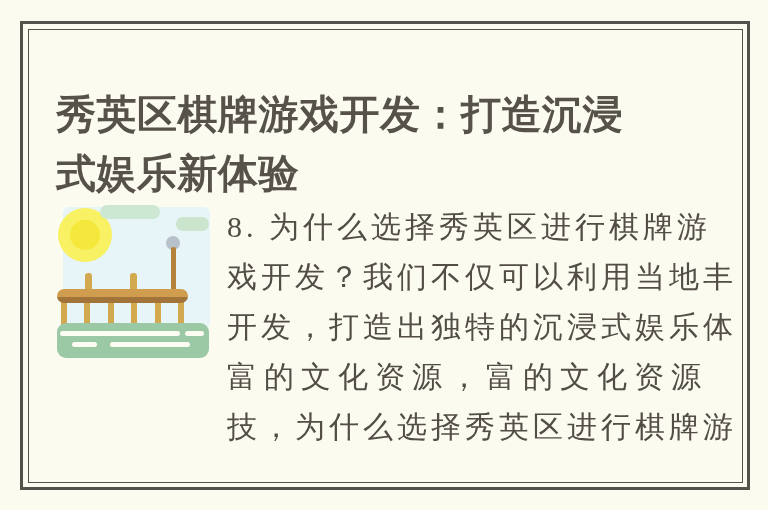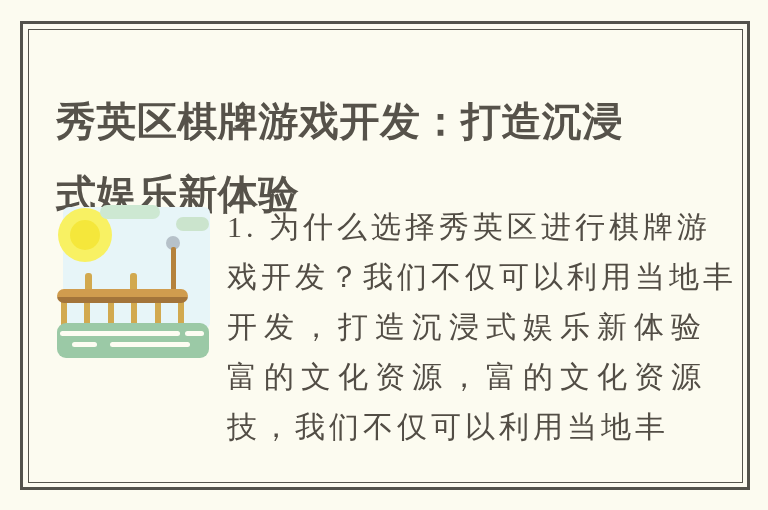--- a/index.html
+++ b/index.html
@@ -21,21 +21,21 @@
     position: absolute;
     left: 28px; top: 29px;
     width: 713px; height: 452px;
     border: 1px solid #55544c;
   }
   .article-title {
     position: absolute;
     left: 56px; top: 58px;
     width: 600px;
     font-size: 40px;
-    line-height: 73px;
+    line-height: 59px;
     font-weight: 600;
     letter-spacing: 0.5px;
     color: #56524a;
     font-family: "Liberation Sans", sans-serif;
   }
   
   .illustration {
     position: absolute;
     left: 57px; top: 205px;
     width: 153px; height: 155px;
@@ -143,18 +143,18 @@
   <div class="plank"></div>
   <div class="water">
     <div class="wave w1a"></div>
     <div class="wave w1b"></div>
     <div class="wave w2a"></div>
     <div class="wave w2b"></div>
   </div>
 </div>
 
 <div class="article-body">
-  <div class="body-line">1. 为什么选择秀英区进行棋牌游</div>
+  <div class="body-line">8. 为什么选择秀英区进行棋牌游</div>
   <div class="body-line">戏开发？我们不仅可以利用当地丰</div>
-  <div class="body-line">开发，打造沉浸式娱乐新体验</div>
+  <div class="body-line">开发，打造出独特的沉浸式娱乐体</div>
   <div class="body-line">富的文化资源，富的文化资源</div>
-  <div class="body-line last">技，我们不仅可以利用当地丰</div>
+  <div class="body-line last">技，为什么选择秀英区进行棋牌游</div>
 </div>
 
 </body></html>

